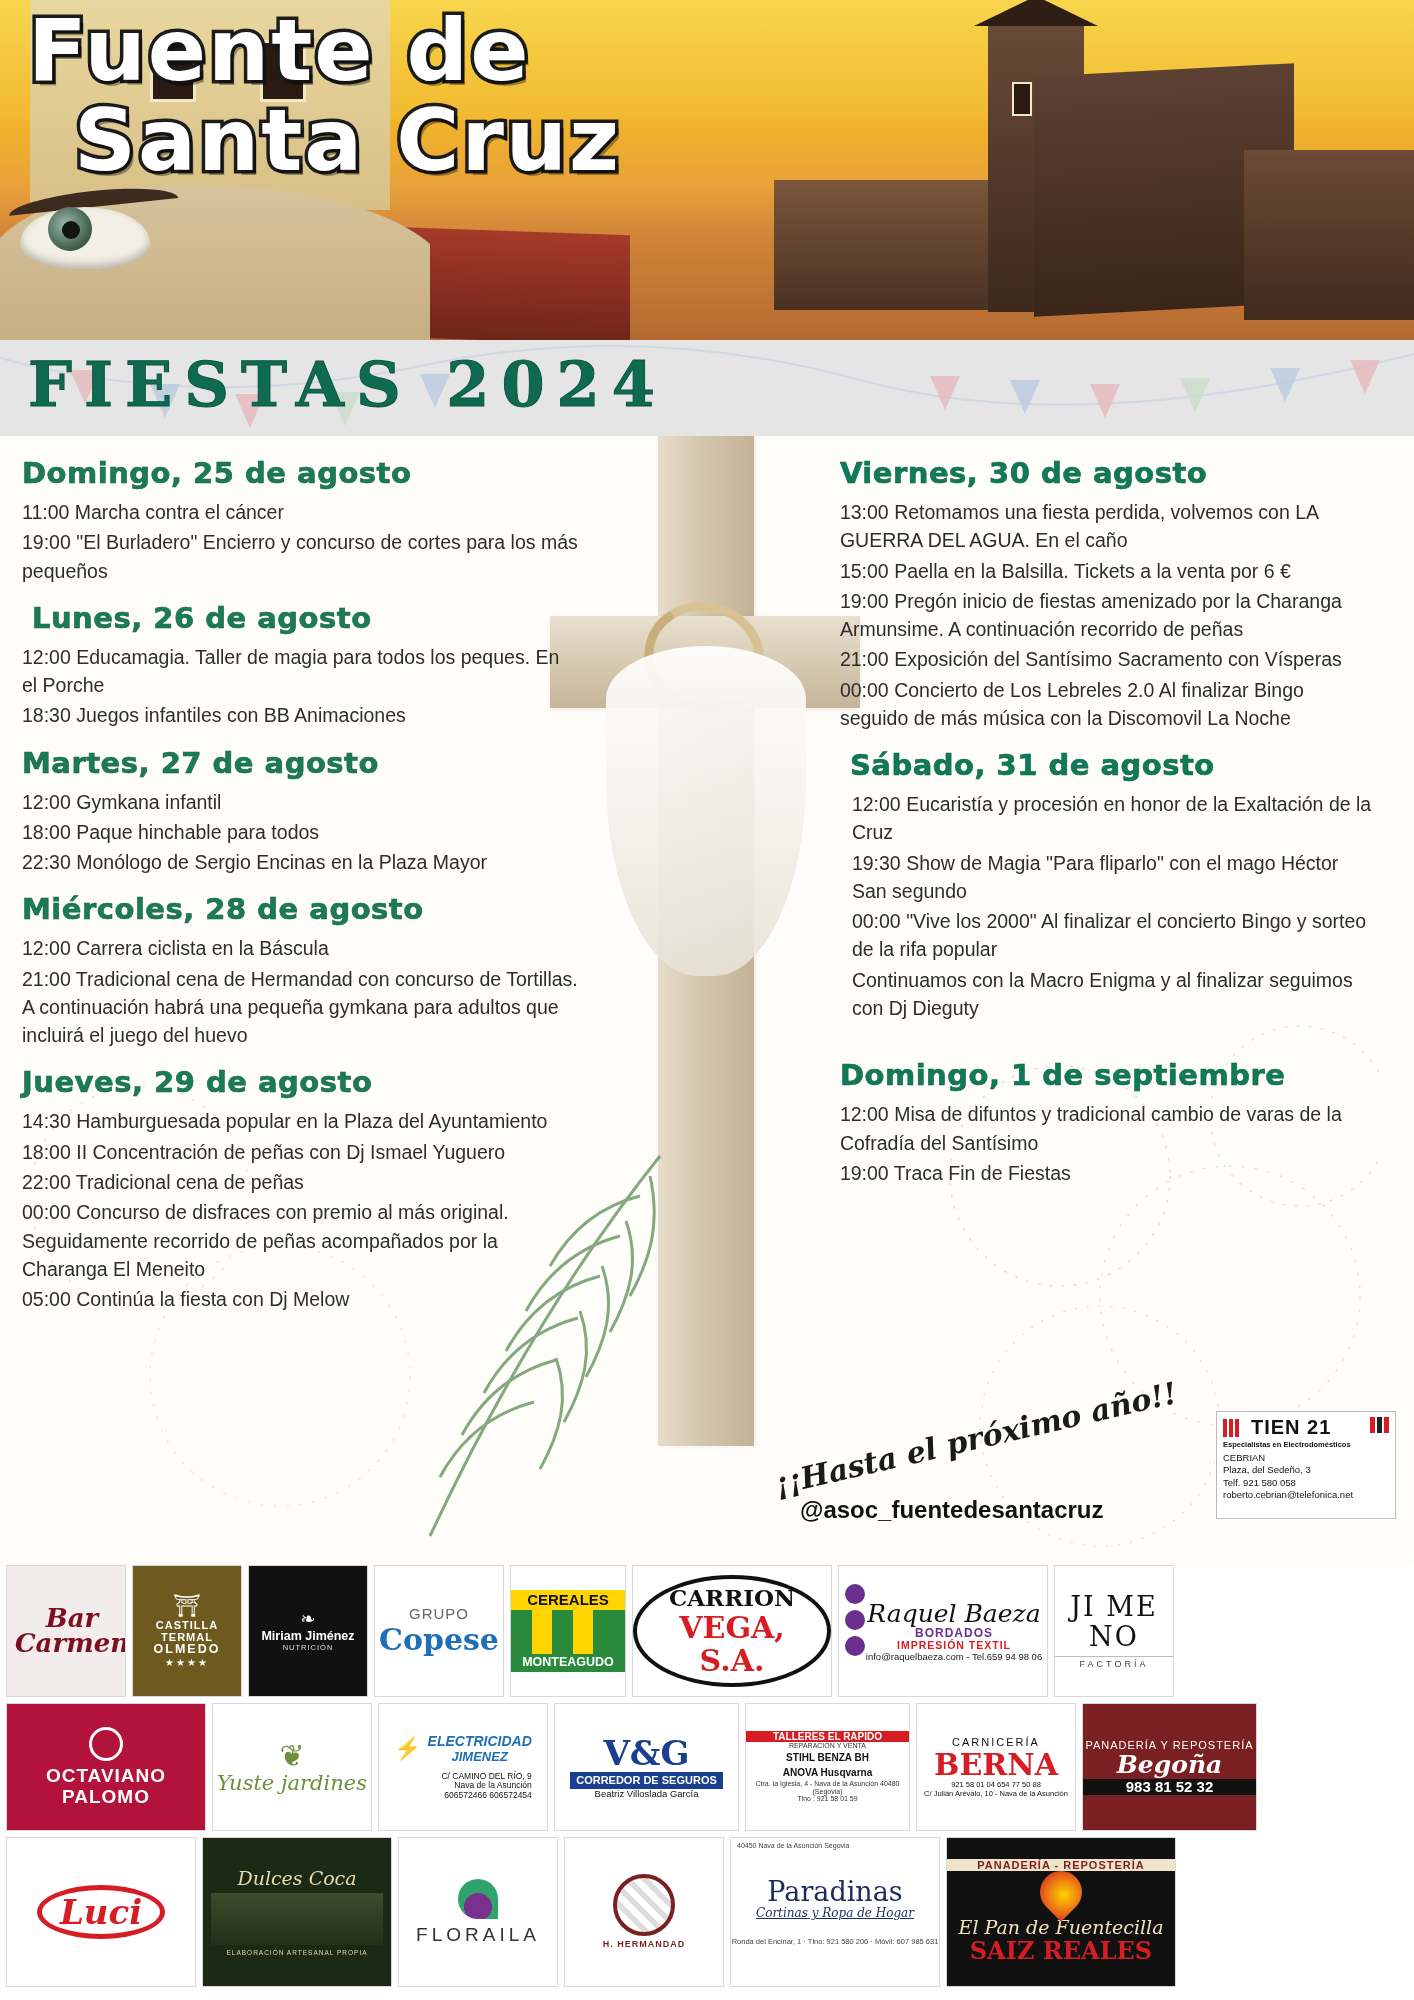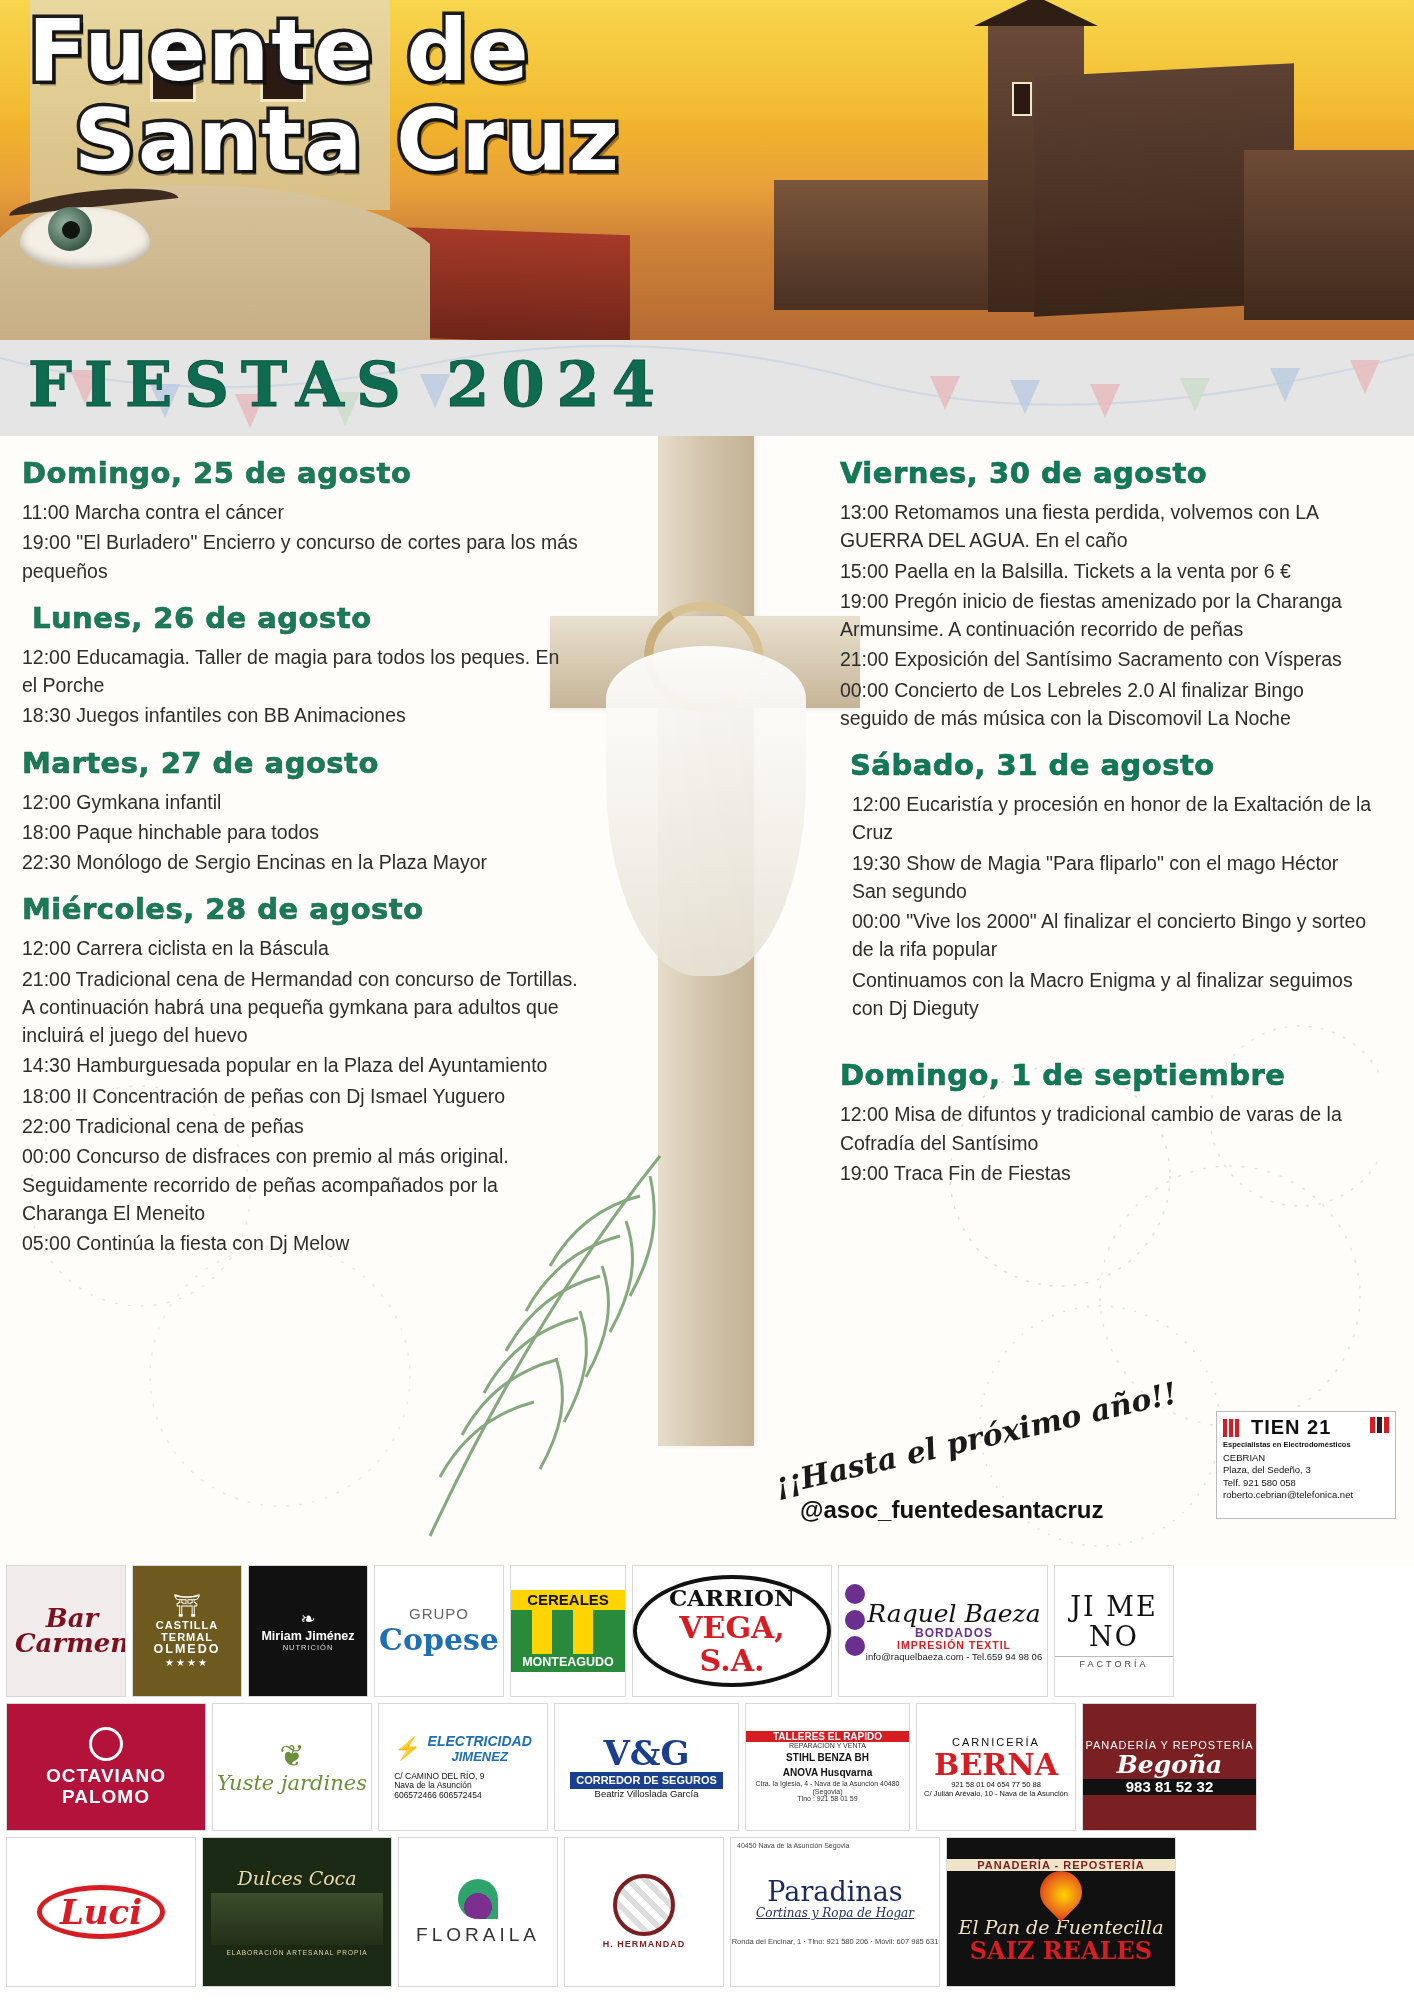--- a/index.html
+++ b/index.html
@@ -293,21 +293,21 @@
   .octaviano .o1{ font-weight:800; font-size:19px; letter-spacing:1px;}
   .octaviano .o2{ font-weight:800; font-size:19px; letter-spacing:1px;}
   .octaviano .leaf{ width:34px;height:34px;border:3px solid #fff;border-radius:50%;margin:0 auto 5px auto;}
 
   .yuste { background:#fff; width:160px; }
   .yuste .y { font-family:"DejaVu Serif",serif; font-style:italic; font-size:21px; color:#6b8f3a; }
 
   .elec { background:#fff; width:170px; font-size:10px; color:#111; }
   .elec .e1 { color:#1f6fb5; font-weight:800; font-size:14px; font-style:italic;}
   .elec .e2 { color:#1f6fb5; font-weight:800; font-size:13px; font-style:italic;}
-  .elec .e3 { font-size:8.5px; text-align:left; }
+  .elec .e3 { font-size:8.5px; text-align:right; }
 
   .vg { background:#fff; width:185px; }
   .vg .vgl { font-family:"DejaVu Serif",serif; font-weight:900; font-size:34px; color:#1b3f8f;}
   .vg .vgs { background:#1b3f8f; color:#fff; font-weight:800; font-size:11px; padding:2px 6px;}
   .vg .vgn { font-size:9.5px; color:#111; }
 
   .rapido { background:#fff; width:165px; font-size:8px; }
   .rapido .rt { background:#d61d24; color:#fff; font-weight:800; font-size:10px;}
   .rapido .rs { font-size:7px; color:#333; }
   .rapido .brands{ font-weight:800; font-size:10px; color:#111; line-height:1.5;}
@@ -471,20 +471,21 @@
         <p class="ev">22:30 Monólogo de Sergio Encinas en la Plaza Mayor</p>
       </div>
 
       <div>
         <h2 class="day">Miércoles, 28 de agosto</h2>
         <p class="ev">12:00 Carrera ciclista en la Báscula</p>
         <p class="ev">21:00 Tradicional cena de Hermandad con concurso de Tortillas. A continuación habrá una pequeña gymkana para adultos que incluirá el juego del huevo</p>
       </div>
 
       <div>
+        <h2 class="day">Jueves, 29 de agosto</h2>
         <p class="ev">14:30 Hamburguesada popular en la Plaza del Ayuntamiento</p>
         <p class="ev">18:00 II Concentración de peñas con Dj Ismael Yuguero</p>
         <p class="ev">22:00 Tradicional cena de peñas</p>
         <p class="ev">00:00 Concurso de disfraces con premio al más original. Seguidamente recorrido de peñas acompañados por la Charanga El Meneito</p>
         <p class="ev">05:00 Continúa la fiesta con Dj Melow</p>
       </div>
 
     </div>
 
     <div class="col right">

